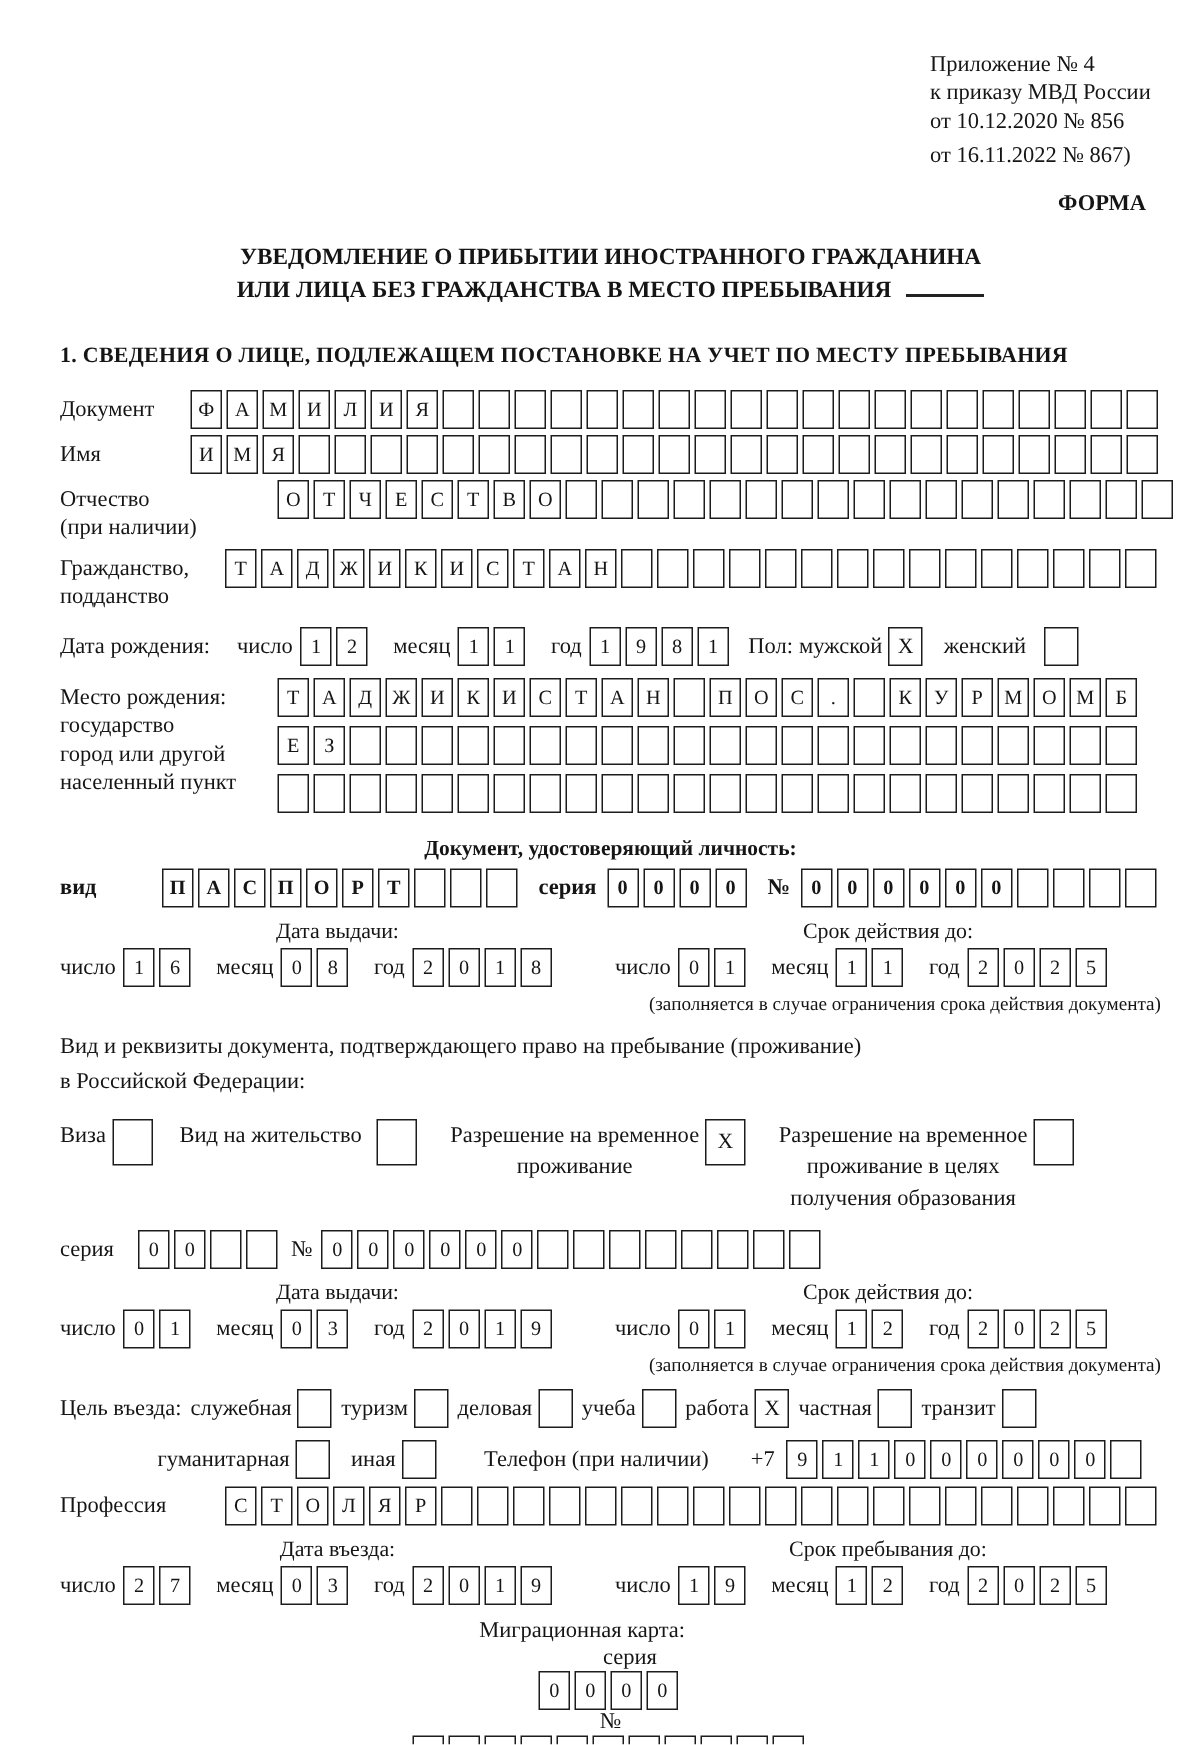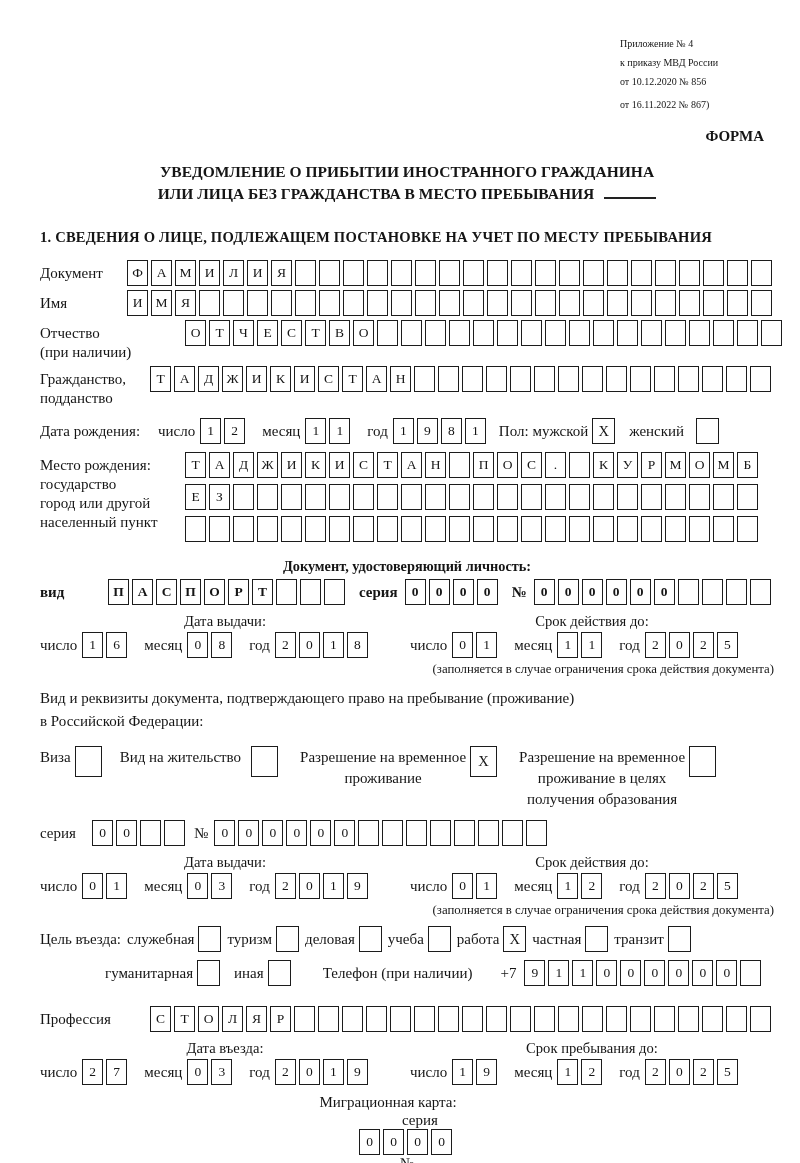--- a/index.html
+++ b/index.html
@@ -2,21 +2,21 @@
 <html><head>
 <meta charset="utf-8">
 <style>
   html,body{margin:0;padding:0;background:#fff;}
   .page{
     width:800px;height:1163px;box-sizing:border-box;
     padding:34px 26px 10px 40px;background:#fff;color:#151515;
     font-family:"Liberation Serif", serif;font-size:15px;overflow:hidden;position:relative;
   }
   
-  .top-right{margin-left:580px;font-size:10px;line-height:19px;}
+  .top-right{margin-left:580px;font-size:15px;line-height:19px;}
   .top-right .amend{margin-top:4px;}
   .forma{font-weight:bold;text-align:right;padding-right:10px;margin-top:14px;font-size:15px;}
   .title{text-align:center;font-weight:bold;font-size:15.5px;line-height:22px;margin-top:16px;}
   .title-underline{display:inline-block;width:52px;border-bottom:2px solid #222;margin-left:10px;vertical-align:baseline;}
   .sec-heading{font-weight:bold;font-size:14.6px;margin-top:24px;margin-bottom:14px;letter-spacing:.2px;}
   
   .boxrow{display:flex;align-items:flex-start;margin-top:4px;}
   .inline-row{display:flex;align-items:center;margin-top:6px;white-space:nowrap;}
   .rlabel{flex:0 0 auto;font-size:15px;line-height:19px;padding-top:4px;}
   .w87{width:87px}.w145{width:145px}.w110{width:110px}.w68{width:68px}.w175{width:175px}.w137{width:137px}
@@ -571,21 +571,21 @@
         <span class="cell">0</span>
         <span class="cell">0</span>
         <span class="cell">0</span>
         <span class="cell">0</span>
         <span class="cell">0</span>
         <span class="cell">0</span>
         <span class="cell"></span>
       </span>
   </div>
 
-  <div class="boxrow" style="margin-top:20px;">
+  <div class="boxrow" style="margin-top:5px;">
     <div class="rlabel w110">Профессия</div>
     <div class="cells">
         <span class="cell">С</span>
         <span class="cell">Т</span>
         <span class="cell">О</span>
         <span class="cell">Л</span>
         <span class="cell">Я</span>
         <span class="cell">Р</span>
         <span class="cell"></span>
         <span class="cell"></span>

